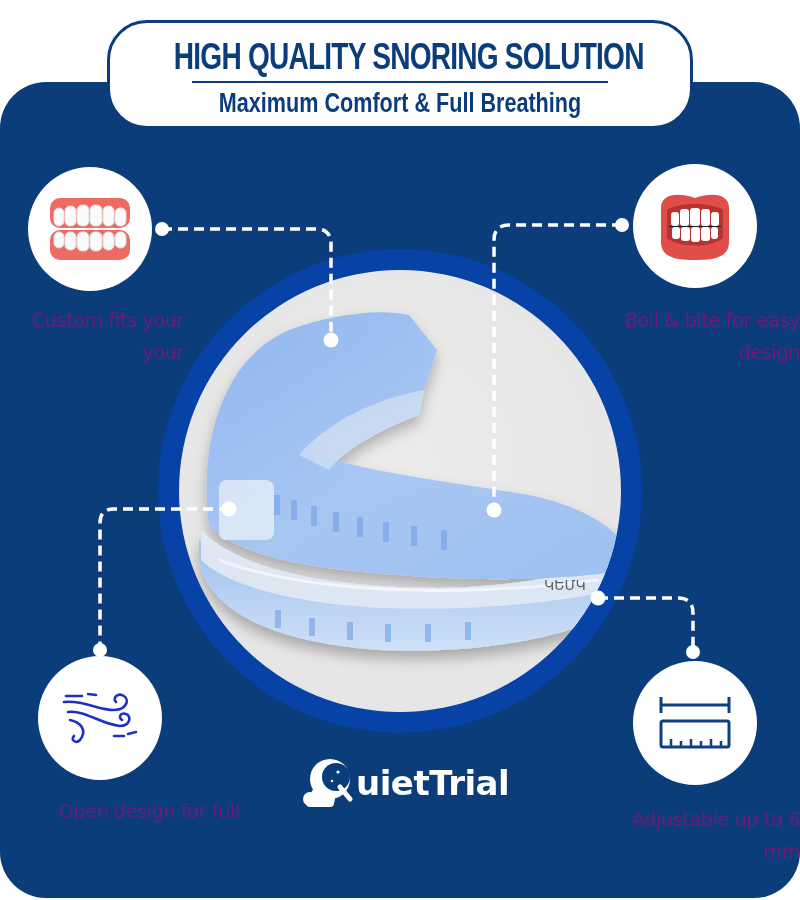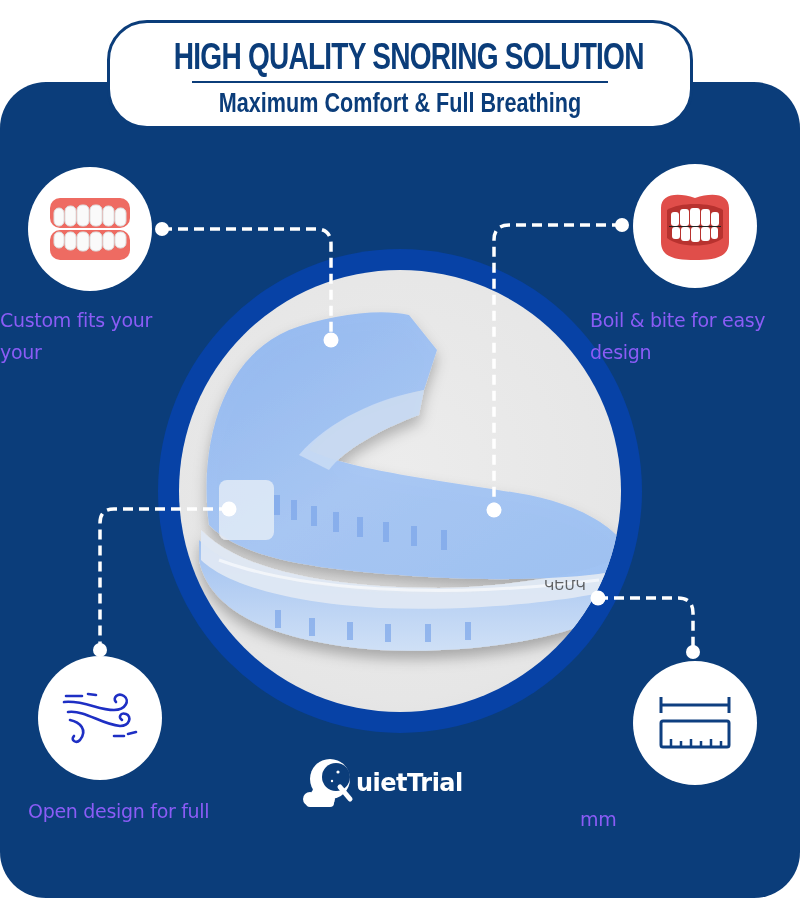--- a/index.html
+++ b/index.html
@@ -8,26 +8,26 @@
   .header-box { position:absolute; left:107px; top:20px; width:580px; height:103px; background:#fff; border:3px solid var(--panel); border-radius:40px; box-shadow:0 0 0 1px rgba(255,255,255,0.6) inset; z-index:5; text-align:center; }
   .header-title { margin-top:14px; font-family:"Liberation Sans", sans-serif; font-weight:bold; font-size:36px; letter-spacing:-1px; color:var(--panel); transform:scaleX(0.78); transform-origin:center; white-space:nowrap; line-height:40px; }
   .header-rule { width:416px; height:2px; background:var(--panel); margin:4px auto 4px auto; }
   .header-subtitle { font-family:"Liberation Sans", sans-serif; font-weight:bold; font-size:27px; color:var(--panel); transform:scaleX(0.8); transform-origin:center; white-space:nowrap; line-height:32px; }
 
   .big-ring { position:absolute; left:158px; top:249px; width:484px; height:484px; border-radius:50%; background:var(--ring); z-index:1; }
   .big-inner { position:absolute; left:179px; top:270px; width:442px; height:442px; border-radius:50%; background:radial-gradient(circle at 50% 45%, #ececec 0%, #e6e6e6 70%, #dcdcdc 100%); z-index:2; overflow:hidden; }
   .product { position:absolute; left:0; top:0; width:442px; height:442px; }
 
   .feature-circle { position:absolute; width:124px; height:124px; border-radius:50%; background:#fff; z-index:4; display:flex; align-items:center; justify-content:center; }
-  .feature-label { position:absolute; color:#8b5cf6; font-family:"DejaVu Sans", sans-serif; font-size:19px; line-height:32px; text-align:left; z-index:4; letter-spacing:-0.3px; }
+  .feature-label { position:absolute; color:#701a75; font-family:"DejaVu Sans", sans-serif; font-size:19px; line-height:32px; text-align:right; z-index:4; letter-spacing:-0.3px; }
 
   .connectors { position:absolute; left:0; top:0; width:800px; height:900px; z-index:6; pointer-events:none; }
 
   .logo { position:absolute; left:300px; top:758px; height:50px; z-index:4; display:flex; align-items:center; }
-  .logo-text { color:#fff; font-family:"DejaVu Sans", sans-serif; font-weight:bold; font-size:24px; letter-spacing:-0.5px; margin-left:-4px; }
+  .logo-text { color:#fff; font-family:"DejaVu Sans", sans-serif; font-weight:bold; font-size:34px; letter-spacing:-0.5px; margin-left:-4px; }
 </style>
 </head>
 <body style="--panel:#0b3d7a; --ring:#0742a6;">
 
 <div class="panel"></div>
 
 <div class="header-box">
   <div class="header-title">HIGH QUALITY SNORING SOLUTION</div>
   <div class="header-rule"></div>
   <div class="header-subtitle">Maximum Comfort &amp; Full Breathing</div>
@@ -151,20 +151,21 @@
 <div class="feature-circle" style="left:633px; top:661px;">
   <svg width="76" height="56" viewBox="0 0 76 56" fill="none" stroke="#0e3f80" stroke-width="3">
     <line x1="4" y1="10" x2="72" y2="10"></line>
     <line x1="4" y1="2" x2="4" y2="18"></line>
     <line x1="72" y1="2" x2="72" y2="18"></line>
     <rect x="4" y="26" width="68" height="26" rx="2"></rect>
     <path d="M14 52 V 44 M 24 52 V 46 M 34 52 V 44 M 44 52 V 46 M 54 52 V 44 M 64 52 V 46" stroke-width="2.5"></path>
   </svg>
 </div>
 <div class="feature-label" style="left:580px; top:803px; width:220px;">
+  <div>Adjustable up to 6</div>
   <div>mm</div>
 </div>
 
 <svg class="connectors" viewBox="0 0 800 900" fill="none">
   <g stroke="#ffffff" stroke-width="3.5" stroke-dasharray="10 6">
     <path d="M162 229 L 316 229 Q 331 229 331 244 L 331 340"></path>
     <path d="M622 225 L 509 225 Q 494 225 494 240 L 494 510"></path>
     <path d="M229 509 L 114 509 Q 100 509 100 523 L 100 650"></path>
     <path d="M598 598 L 678 598 Q 693 598 693 613 L 693 652"></path>
   </g>

